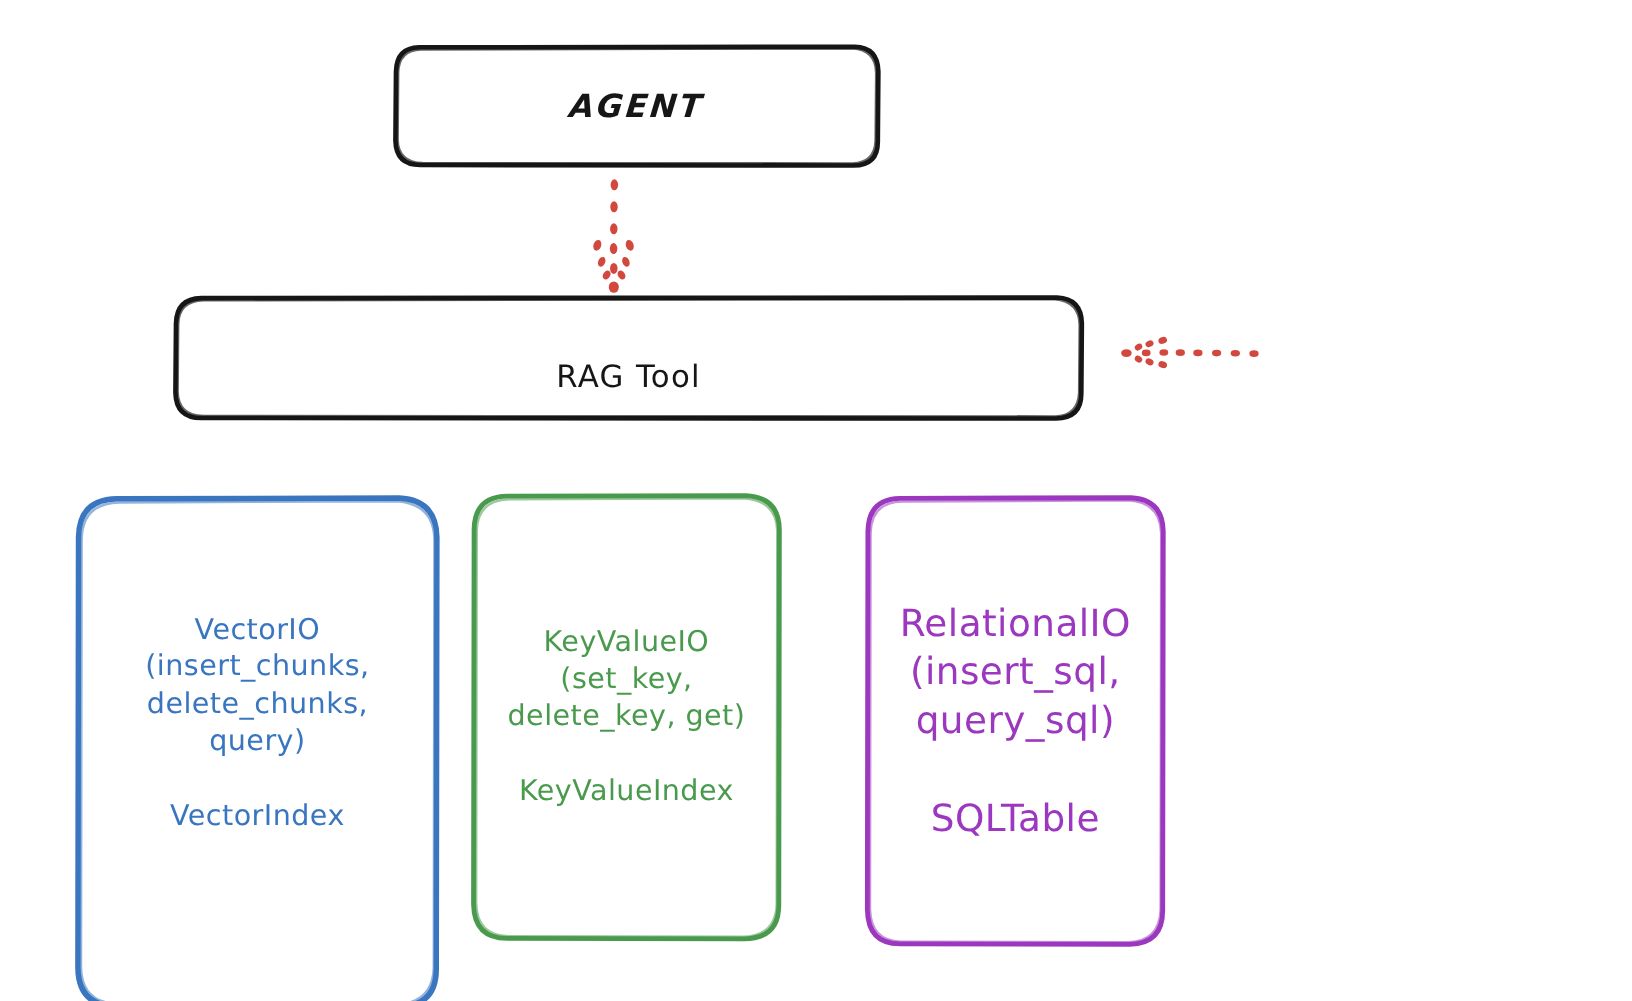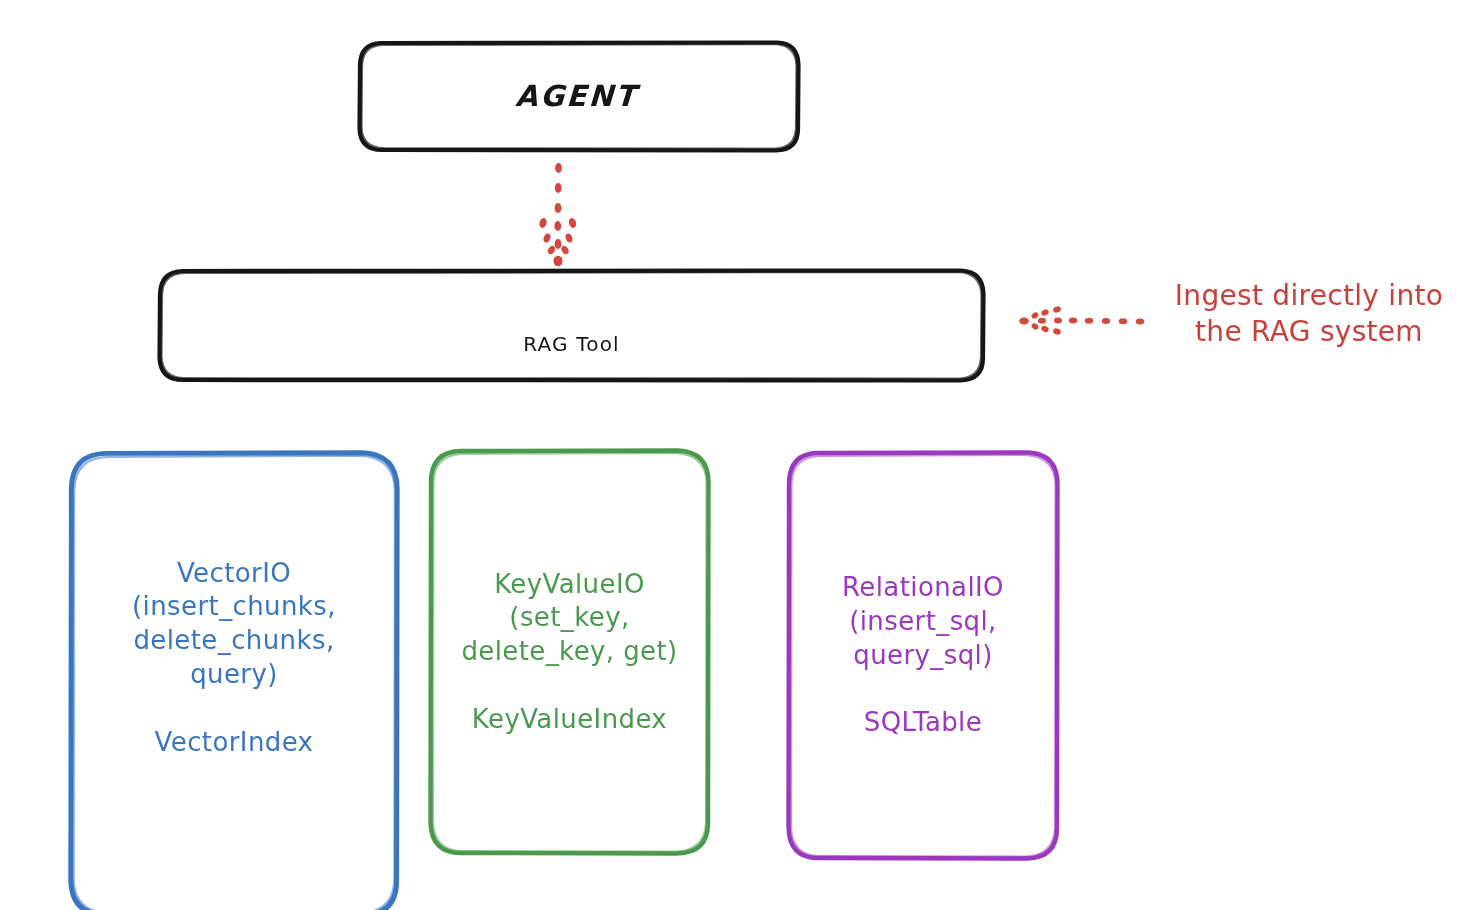--- a/index.html
+++ b/index.html
@@ -61,21 +61,21 @@
   }
 
   #ragtool-node {
     left: 157px;
     top: 268px;
     width: 829px;
     height: 115px;
   }
   #ragtool-node .node-label {
     color: #161616;
-    font-size: 20px;
+    font-size: 28px;
     letter-spacing: 1.2px;
     margin-top: 36px;
   }
 
   
   #vectorio-node {
     left: 68px;
     top: 450px;
     width: 332px;
     height: 416px;
@@ -98,21 +98,21 @@
   }
 
   #relationalio-node {
     left: 786px;
     top: 450px;
     width: 274px;
     height: 411px;
   }
   #relationalio-node .node-label {
     color: #9b38bf;
-    font-size: 26px;
+    font-size: 34px;
   }
 
   
   .connector {
     position: absolute;
   }
   #agent-to-ragtool {
     left: 520px;
     top: 160px;
     width: 80px;
@@ -193,22 +193,20 @@
         <ellipse cx="27" cy="16.5" rx="3.8" ry="2.9" transform="rotate(-26 27 16.5)"></ellipse>
         <ellipse cx="27" cy="33.0" rx="3.8" ry="2.9" transform="rotate(26 27 33)"></ellipse>
         <ellipse cx="17" cy="19.5" rx="3.6" ry="2.8" transform="rotate(-34 17 19.5)"></ellipse>
         <ellipse cx="17" cy="30.5" rx="3.6" ry="2.8" transform="rotate(34 17 30.5)"></ellipse>
         <ellipse cx="24" cy="24.8" rx="4.0" ry="3.0"></ellipse>
         <ellipse cx="6" cy="25.0" rx="4.8" ry="3.6"></ellipse>
       </g>
     </svg>
   </div>
 
-  <div id="ingest-annotation">Ingest directly into
-the RAG system</div>
 
   <div class="node" id="vectorio-node">
     <svg class="sketch-frame" viewBox="0 0 295 416" preserveAspectRatio="none">
       <path d="M34,3 L262,2.5 Q292,4 292.5,34 L292,383 Q292,413 261,413.5 L34,413 Q3,413 2.5,382 L3,34 Q3.5,3.5 34,3 Z" fill="none" stroke="#3a76c0" stroke-width="4.4" stroke-linecap="round" stroke-linejoin="round"></path>
       <path d="M36,6 L260,5 Q290,7 290.5,36 L290,382 Q289,411 259,411.5 L35,411 Q5.5,410.5 5,381 L5.5,36 Q6,6.5 36,6 Z" fill="none" stroke="#3a76c0" stroke-width="2.0" stroke-linecap="round" stroke-linejoin="round" opacity="0.55"></path>
     </svg>
     <span class="node-label">VectorIO
 (insert_chunks,
 delete_chunks,
 query)

